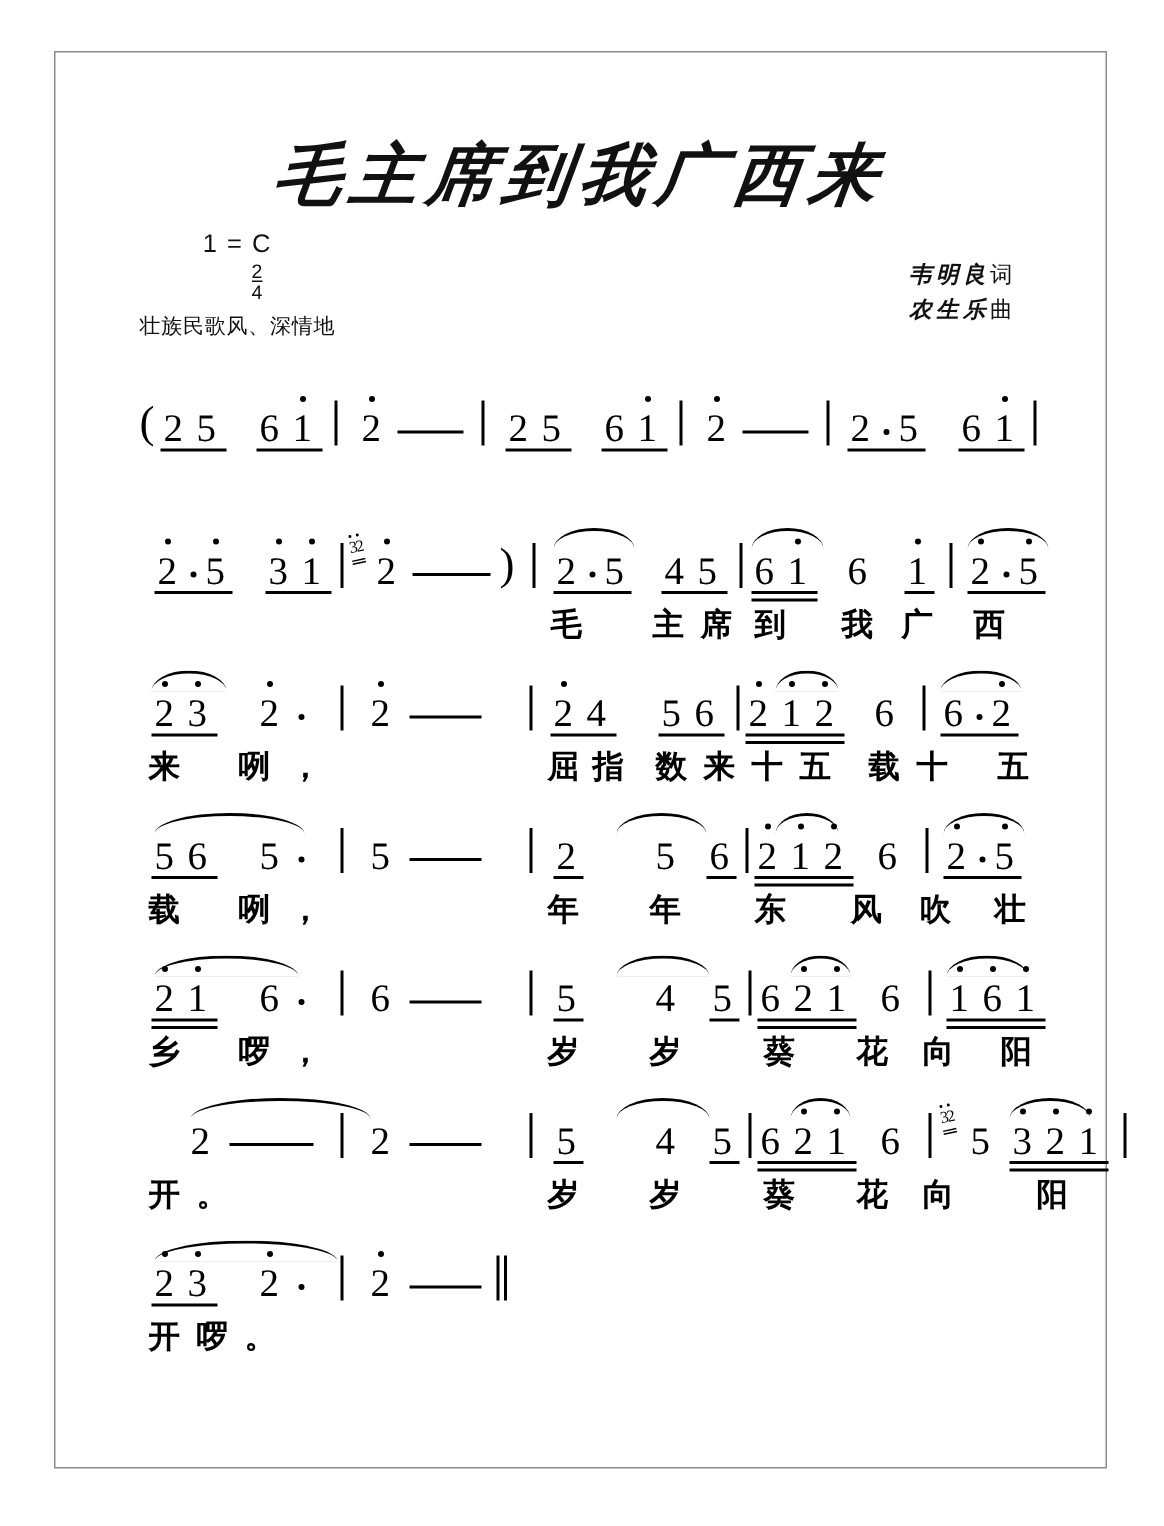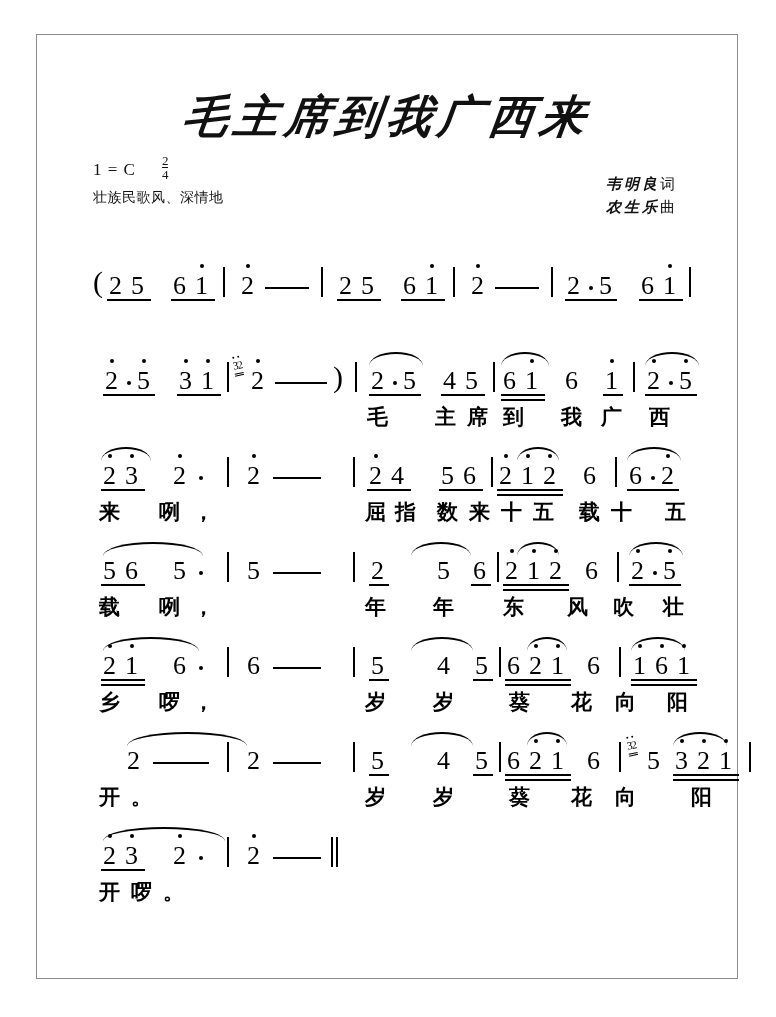--- a/index.html
+++ b/index.html
@@ -44,23 +44,24 @@
 
   
   .meta-left {
     position: absolute;
     left: 56px;
     top: 118px;
     color: #111;
   }
   .key-row {
     display: flex;
-    align-items: flex-end;
-    font-family: Liberation Serif, serif;
+    align-items: center;
+    font-family: Liberation Sans, sans-serif;
     font-size: 17px;
+    flex-direction: column;
   }
   .key-sig { letter-spacing: 1px; }
   .time-sig {
     margin-left: 26px;
     display: inline-block;
     font-size: 13px;
     line-height: 1.0;
     text-align: center;
     position: relative;
     top: 1px;

